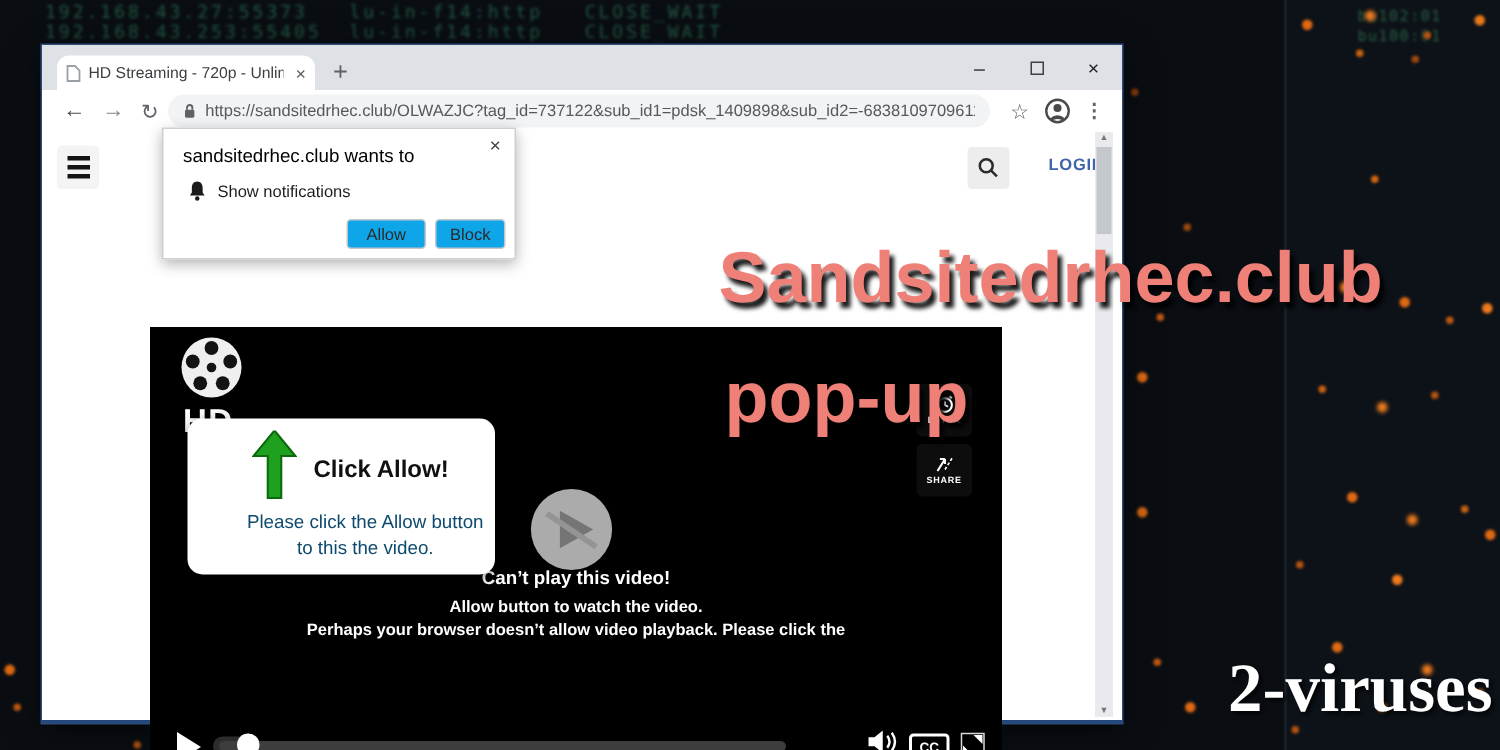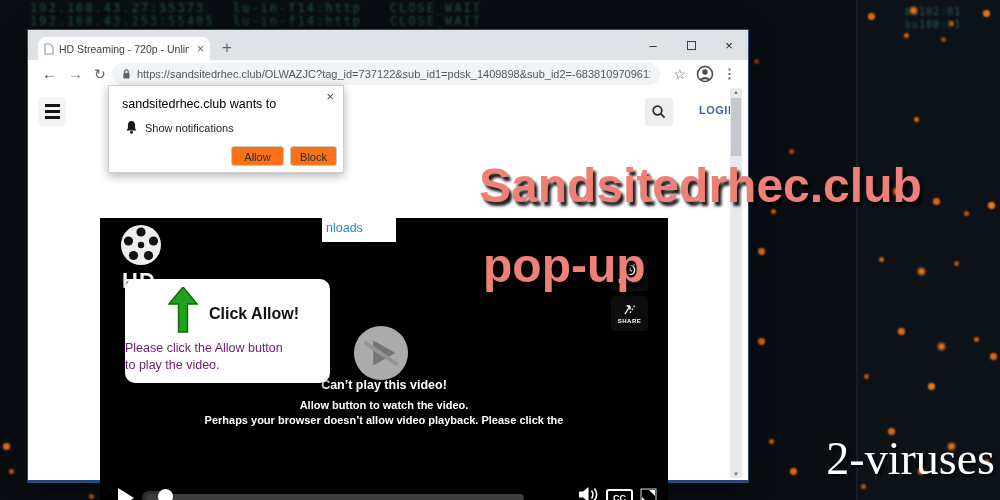--- a/index.html
+++ b/index.html
@@ -87,40 +87,40 @@
   .pvol{position:absolute;left:478px;top:268px;}
   .pcc{position:absolute;left:506px;top:271px;width:23px;height:15px;border:2px solid #fff;border-radius:3px;
        color:#fff;font-size:9px;font-weight:bold;text-align:center;line-height:15px;box-sizing:content-box;}
   .pfs{position:absolute;left:540px;top:270px;}
 
   
   .tooltip{position:absolute;left:97px;top:175px;width:205px;height:104px;background:#fff;border-radius:10px;
            box-shadow:0 3px 10px rgba(0,0,0,.45);margin-top:16px;}
   .tooltip .arrow{position:absolute;left:43px;top:8px;}
   .tt-title{position:absolute;left:84px;top:26px;font-size:16px;font-weight:bold;color:#101010;}
-  .tt-line{position:absolute;left:0;width:100%;text-align:left;font-size:12.5px;color:#701a75;}
+  .tt-line{position:absolute;left:16px;width:100%;text-align:center;font-size:12.5px;color:#0c4a6e;}
   .tt-l1{top:62px;} .tt-l2{top:79px;}
 
   
   .permdlg{position:absolute;left:80px;top:55px;width:234px;height:86px;background:#fff;
            border:1px solid #cfcfcf;box-shadow:0 3px 9px rgba(0,0,0,.3);z-index:6;}
   .pd-title{position:absolute;left:13px;top:11px;font-size:12.5px;color:#000000;}
   .pd-close{position:absolute;right:9px;top:3px;font-size:13px;color:#444;}
   .pd-perm{position:absolute;left:36px;top:36px;font-size:11px;color:#1d1d1d;}
   .pd-bell{position:absolute;left:16px;top:34px;}
-  .pd-btn{position:absolute;top:60px;height:20px;background:#f97316;border:1px solid #c3c6ca;border-radius:3px;
+  .pd-btn{position:absolute;top:60px;height:20px;background:#0ea5e9;border:1px solid #c3c6ca;border-radius:3px;
           font-size:11px;color:#2a2a2a;text-align:center;line-height:20px;box-sizing:border-box;}
   .pd-allow{left:122px;width:53px;} .pd-block{left:181px;width:47px;}
 
   
   .wm{position:absolute;font-weight:bold;font-size:48px;color:#ee8077;z-index:9;
       text-shadow:3px 4px 3px rgba(0,0,0,.9);letter-spacing:0;}
   .wm1{left:479px;top:158px;}
   .wm2{left:483px;top:238px;}
-  .brand{position:absolute;right:5px;top:432px;font-family:"Liberation Serif",serif;font-weight:normal;
+  .brand{position:absolute;right:5px;top:432px;font-family:"Liberation Serif",serif;font-weight:bold;
          font-size:46px;color:#fff;z-index:9;text-shadow:2px 2px 3px rgba(0,0,0,.8);}
 </style>
 </head>
 <body>
 
 <div class="stage">
 
   <div class="bg-panel"></div>
   <div class="bg-divider"></div>
   <div class="bg-line" style="left:30px;top:1px;">192.168.43.27:55373   lu-in-f14:http   CLOSE_WAIT</div>
@@ -201,23 +201,20 @@
             <circle cx="23" cy="10" r="4.6" fill="#131313"></circle>
             <circle cx="35.5" cy="19" r="4.6" fill="#131313"></circle>
             <circle cx="30.5" cy="33.5" r="4.6" fill="#131313"></circle>
             <circle cx="15.5" cy="33.5" r="4.6" fill="#131313"></circle>
             <circle cx="10.5" cy="19" r="4.6" fill="#131313"></circle>
             <circle cx="23" cy="23" r="3.2" fill="#131313"></circle>
           </svg>
           <span class="hd">HD</span>
         </div>
 
-        <div class="dlpatch">
-          <span>nloads</span>
-        </div>
 
         <div class="sidebtn later">
           <svg width="14" height="13" viewBox="0 0 14 13">
             <circle cx="7" cy="7" r="4.6" fill="none" stroke="#fff" stroke-width="1.4"></circle>
             <path d="M7 4.5 V7 L9 8.2" fill="none" stroke="#fff" stroke-width="1.2"></path>
             <path d="M2.5 2.5 L4 1 M11.5 2.5 L10 1" stroke="#fff" stroke-width="1.4"></path>
           </svg>
           <span class="lbl">LATER</span>
         </div>
 
@@ -266,21 +263,21 @@
           </svg>
         </span>
       </div>
 
       <div class="tooltip">
         <svg class="arrow" width="30" height="46" viewBox="0 0 30 46">
           <polygon points="15,0 29,17 19.5,17 19.5,45 10.5,45 10.5,17 1,17" fill="#1fa01f" stroke="#0b6b0b" stroke-width="1.4"></polygon>
         </svg>
         <span class="tt-title">Click Allow!</span>
         <div class="tt-line tt-l1">Please click the Allow button</div>
-        <div class="tt-line tt-l2">to play the video.</div>
+        <div class="tt-line tt-l2">to this the video.</div>
       </div>
     </div>
 
     <div class="permdlg">
       <span class="pd-title">sandsitedrhec.club wants to</span>
       <span class="pd-close">×</span>
       <svg class="pd-bell" width="13" height="15" viewBox="0 0 13 15">
         <path d="M6.5 1 C4.2 1 2.9 2.9 2.9 5.1 L2.9 8.3 L1.6 10.4 L11.4 10.4 L10.1 8.3 L10.1 5.1 C10.1 2.9 8.8 1 6.5 1 Z" fill="#1b1b1b"></path>
         <circle cx="6.5" cy="12.3" r="1.5" fill="#1b1b1b"></circle>
       </svg>

